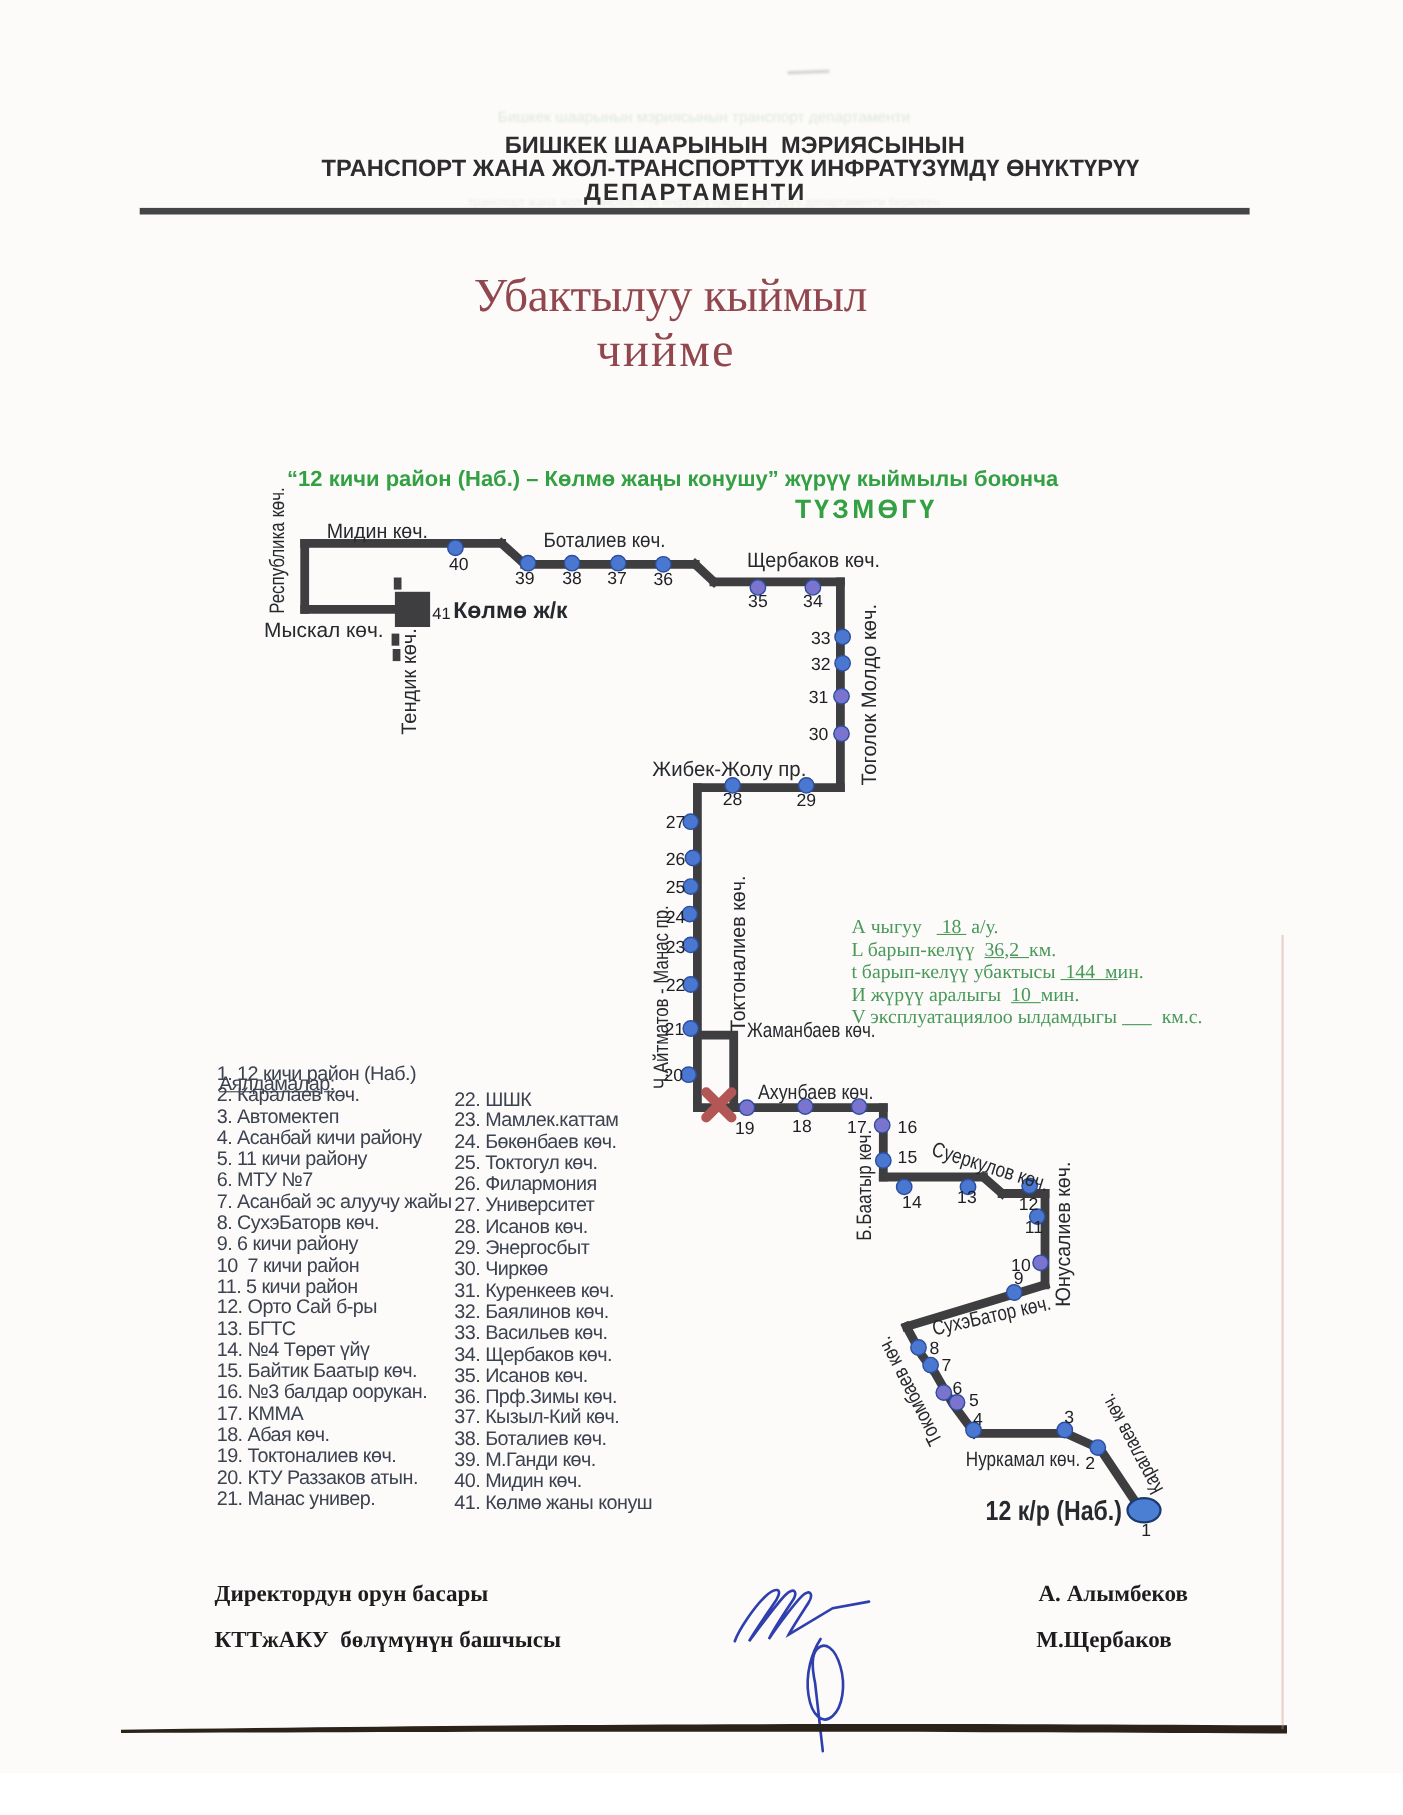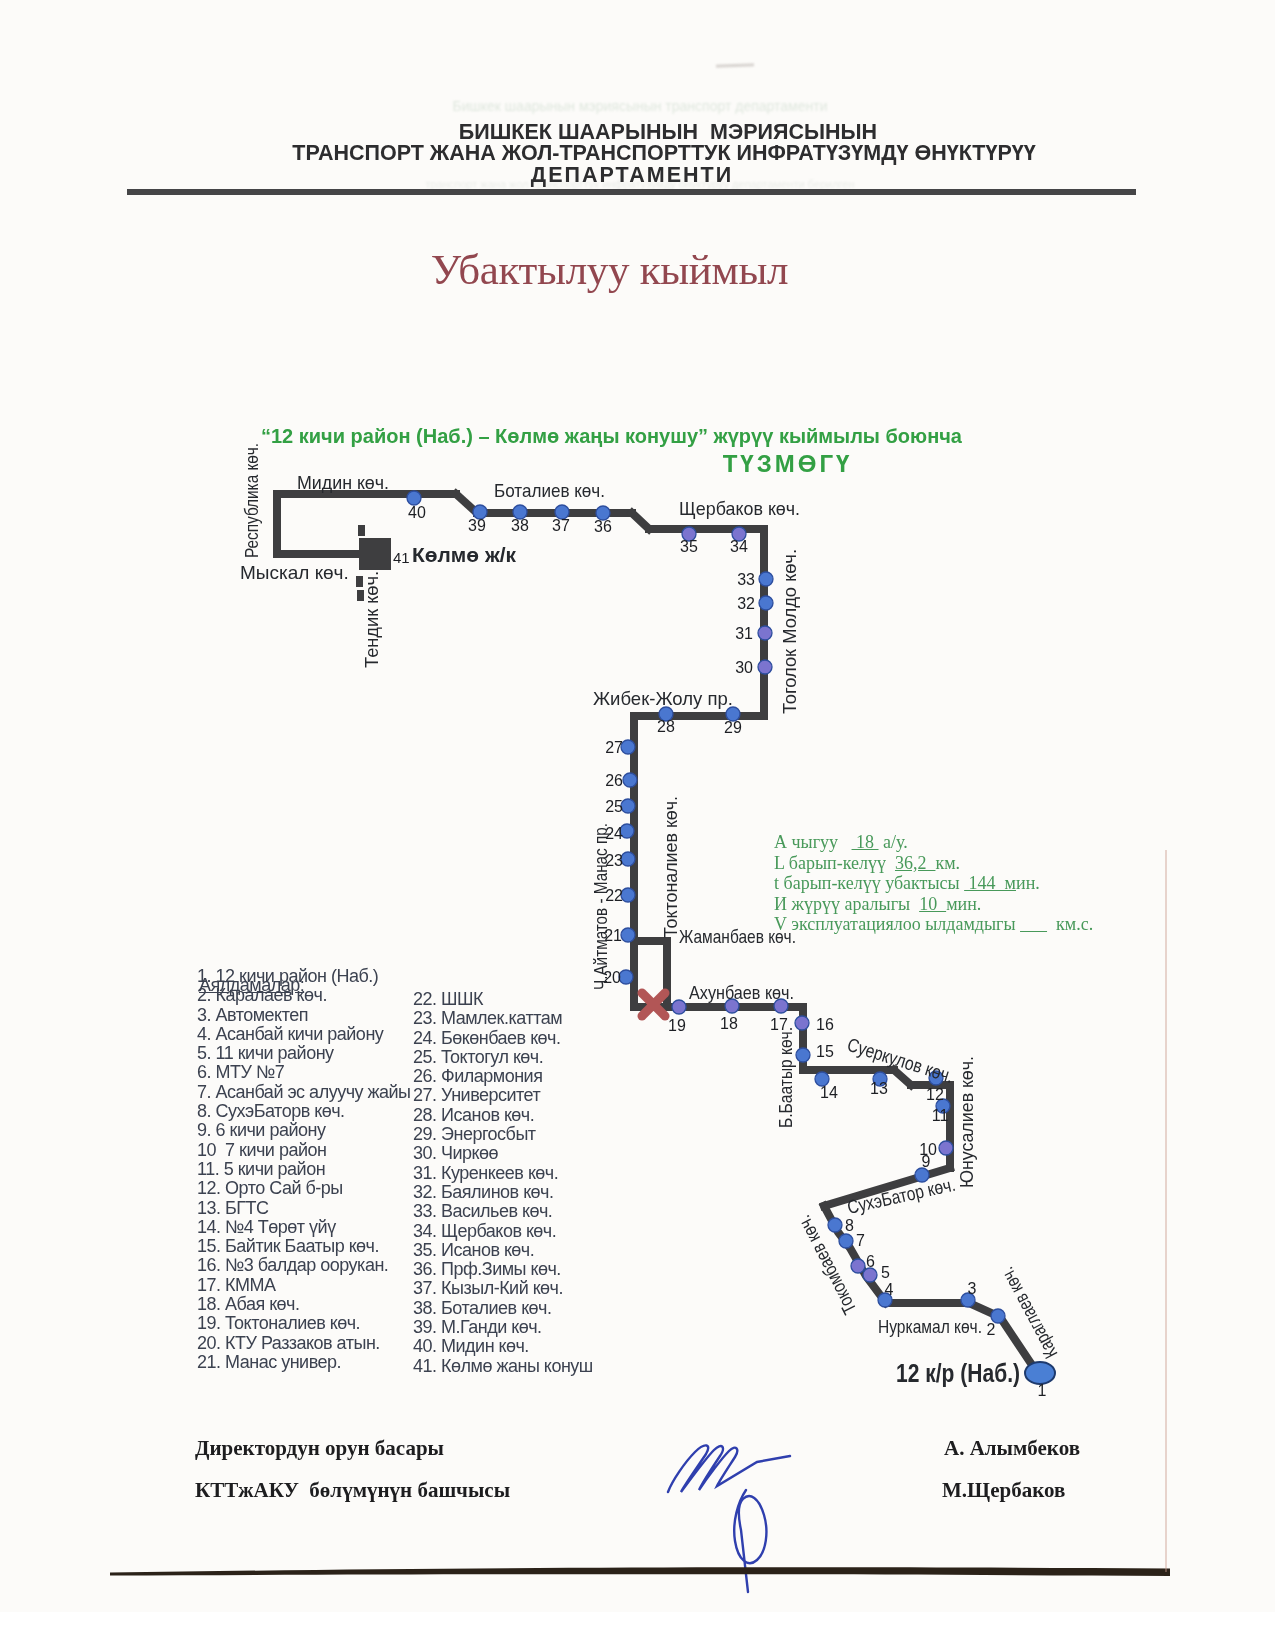--- a/index.html
+++ b/index.html
@@ -28,20 +28,21 @@
 <div class="abs hdr" style="left:0px;top:120px;width:1336px;text-align:center;">БИШКЕК ШААРЫНЫН&nbsp; МЭРИЯСЫНЫН</div>
 
 <div class="abs hdr" style="left:0px;top:141px;width:1328px;text-align:center;">ТРАНСПОРТ ЖАНА ЖОЛ-ТРАНСПОРТТУК ИНФРАТҮЗҮМДҮ ӨНҮКТҮРҮҮ</div>
 
 <div class="abs hdr" style="left:0px;top:163px;width:1264px;text-align:center;letter-spacing:2px;">ДЕПАРТАМЕНТИ</div>
 
 <div class="abs" style="left:127px;top:189px;width:1009px;height:6px;background:#454547;"></div>
 
 <div class="abs title" style="left:0px;top:245px;width:1219px;text-align:center;font-size:43px;letter-spacing:-0.3px;">Убактылуу кыймыл</div>
 
+<div class="abs title" style="left:0px;top:293px;width:1211px;text-align:center;font-size:44px;letter-spacing:2px;">чийме</div>
 
 
 <div class="abs green" style="left:261px;top:425px;font-size:20px;">“12 кичи район (Наб.) – Көлмө жаңы конушу” жүрүү кыймылы боюнча</div>
 
 <div class="abs green" style="left:0px;top:450px;width:1575px;text-align:center;font-size:24px;letter-spacing:3px;">ТҮЗМӨГҮ</div>
 
 <div class="abs info" style="left:774px;top:832px;line-height:20.6px;">
 А чыгуу&nbsp;&nbsp;&nbsp;<span class="u">&nbsp;18&nbsp;</span> а/у.<br>
 L барып-келүү&nbsp; <span class="u">36,2&nbsp;&nbsp;</span>км.<br>
 t барып-келүү убактысы <span class="u">&nbsp;144&nbsp; м</span>ин.<br>

